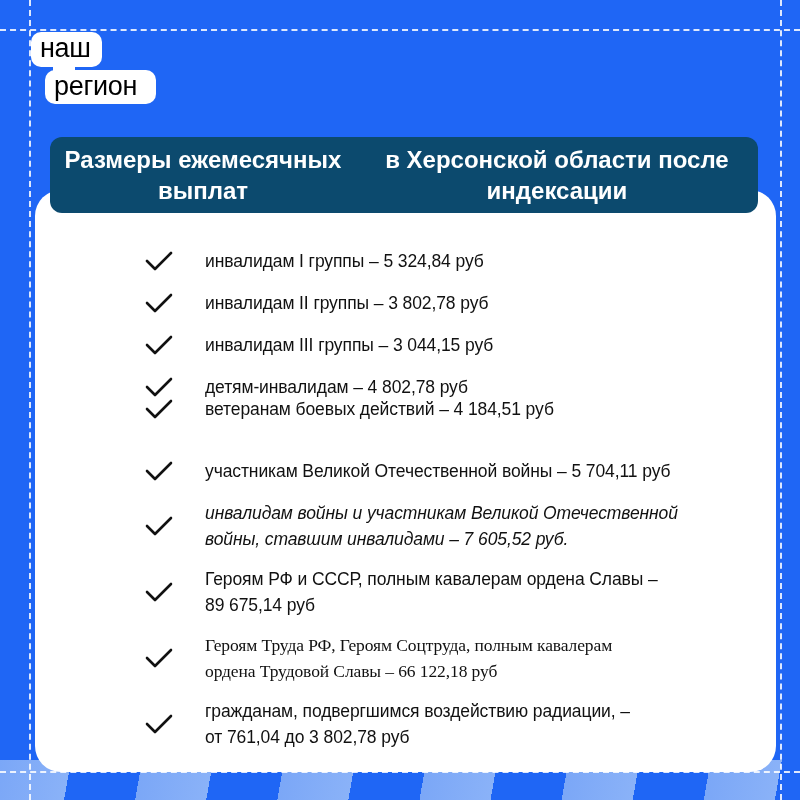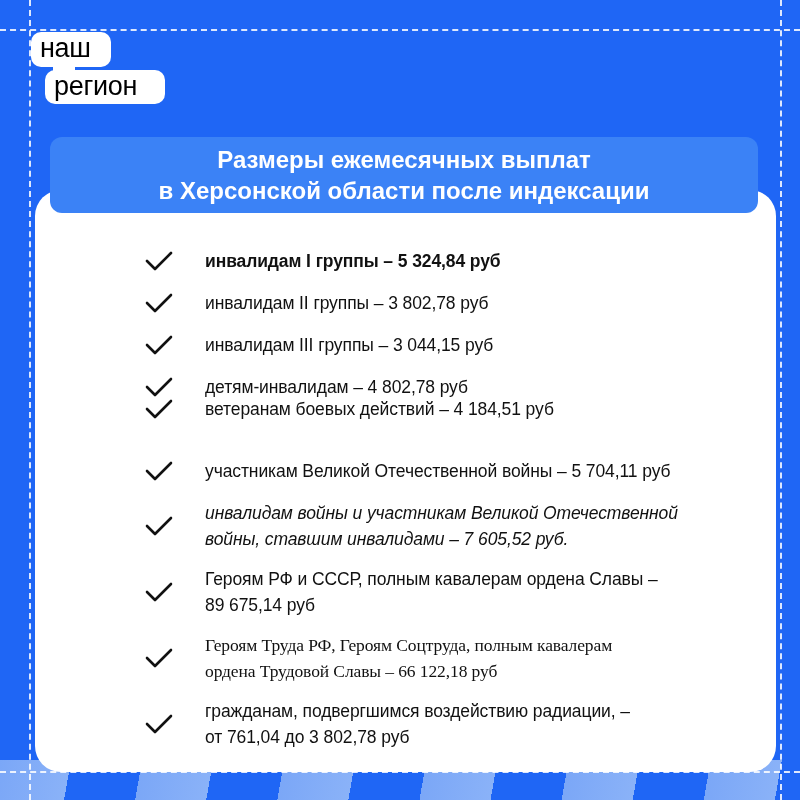--- a/index.html
+++ b/index.html
@@ -18,35 +18,35 @@
       border-top: 2px dashed rgba(255,255,255,0.85);
     }
     .dash-v {
       position: absolute; top: 0; height: 800px; width: 0;
       border-left: 2px dashed rgba(255,255,255,0.85);
     }
     .logo { position: absolute; left: 31px; top: 32px; }
     .logo .chip {
       position: absolute; background: #fff; border-radius: 10px;
       color: #000; font-size: 27px; line-height: 1; letter-spacing: -0.3px;
-      padding: 3px 21px 6px 9px; white-space: nowrap;
+      padding: 3px 12px 6px 9px; white-space: nowrap;
     }
     .logo .chip1 { left: 0; top: 0; width: 50px; height: 26px; }
     .logo .chip2 { left: 14px; top: 38px; width: 90px; height: 25px; }
     .logo .connector {
       position: absolute; left: 22px; top: 30px; width: 22px; height: 12px; background: #fff;
     }
     .card {
       position: absolute; left: 35px; top: 190px; width: 741px; height: 582px;
       background: #fff; border-radius: 26px;
     }
     .title-box {
       position: absolute; left: 50px; top: 137px; width: 708px; height: 76px;
-      background: #3b82f6; border-radius: 12px;
-      display: flex; flex-direction: column; align-items: center; justify-content: center;
+      background: #0c4a6e; border-radius: 12px;
+      display: flex; flex-direction: row; align-items: center; justify-content: center;
       color: #fff; font-weight: bold; font-size: 24px; line-height: 31px; text-align: center;
     }
     .item {
       position: absolute; left: 145px; right: 40px;
       display: flex; align-items: center;
     }
     .check { width: 28px; height: 22px; flex: 0 0 28px; margin-right: 32px; }
     .item-text {
       font-size: 17.5px; line-height: 26px; color: #111;
       letter-spacing: -0.1px;
@@ -68,21 +68,21 @@
 </div>
 
 <div class="card"></div>
 
 <div class="title-box">
   <div>Размеры ежемесячных выплат</div>
   <div>в Херсонской области после индексации</div>
 </div>
 
 <div id="list">
-    <div class="item" style="top: 248px; font-weight: bold;">
+    <div class="item" style="top: 248px;">
   <svg class="check" viewBox="0 0 28 22">
     <polyline points="2,11 10,19 26,3" fill="none" stroke="#111" stroke-width="2.6" stroke-linecap="round" stroke-linejoin="round"></polyline>
   </svg>
 <div class="item-text">
         <div>инвалидам I группы – 5 324,84 руб</div>
       </div>
     </div>
     <div class="item" style="top: 290px;">
   <svg class="check" viewBox="0 0 28 22">
     <polyline points="2,11 10,19 26,3" fill="none" stroke="#111" stroke-width="2.6" stroke-linecap="round" stroke-linejoin="round"></polyline>

